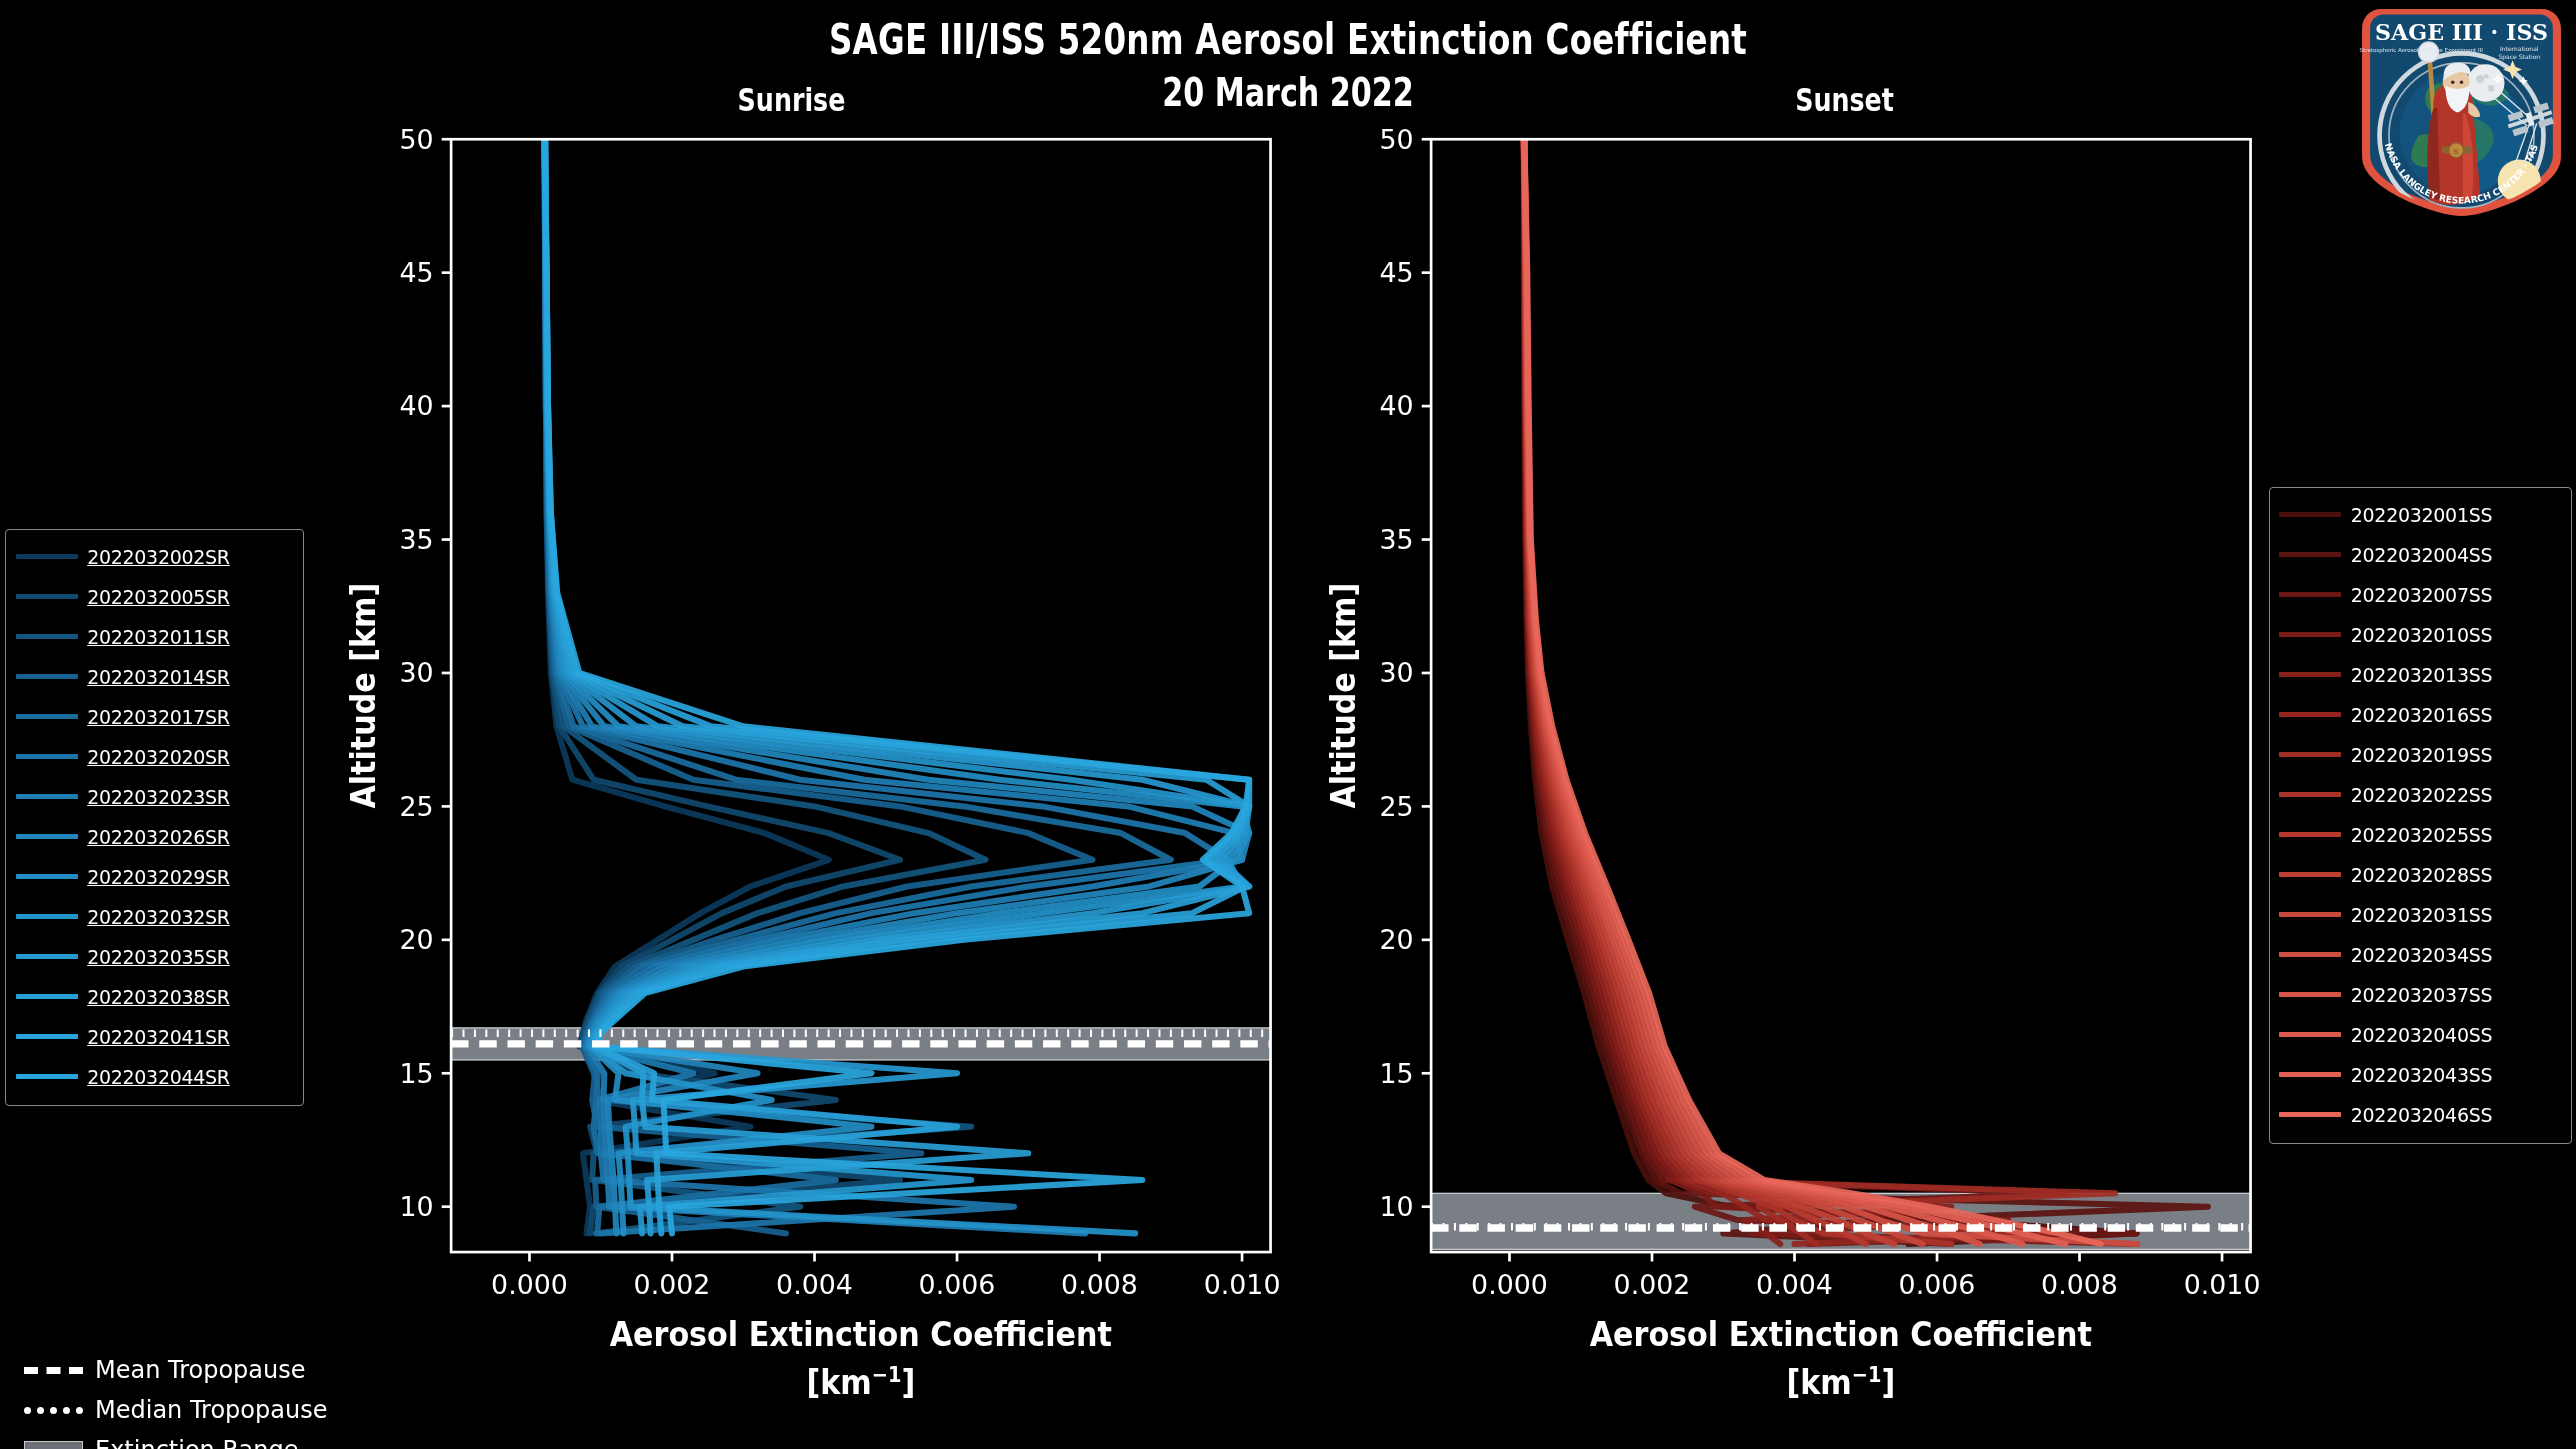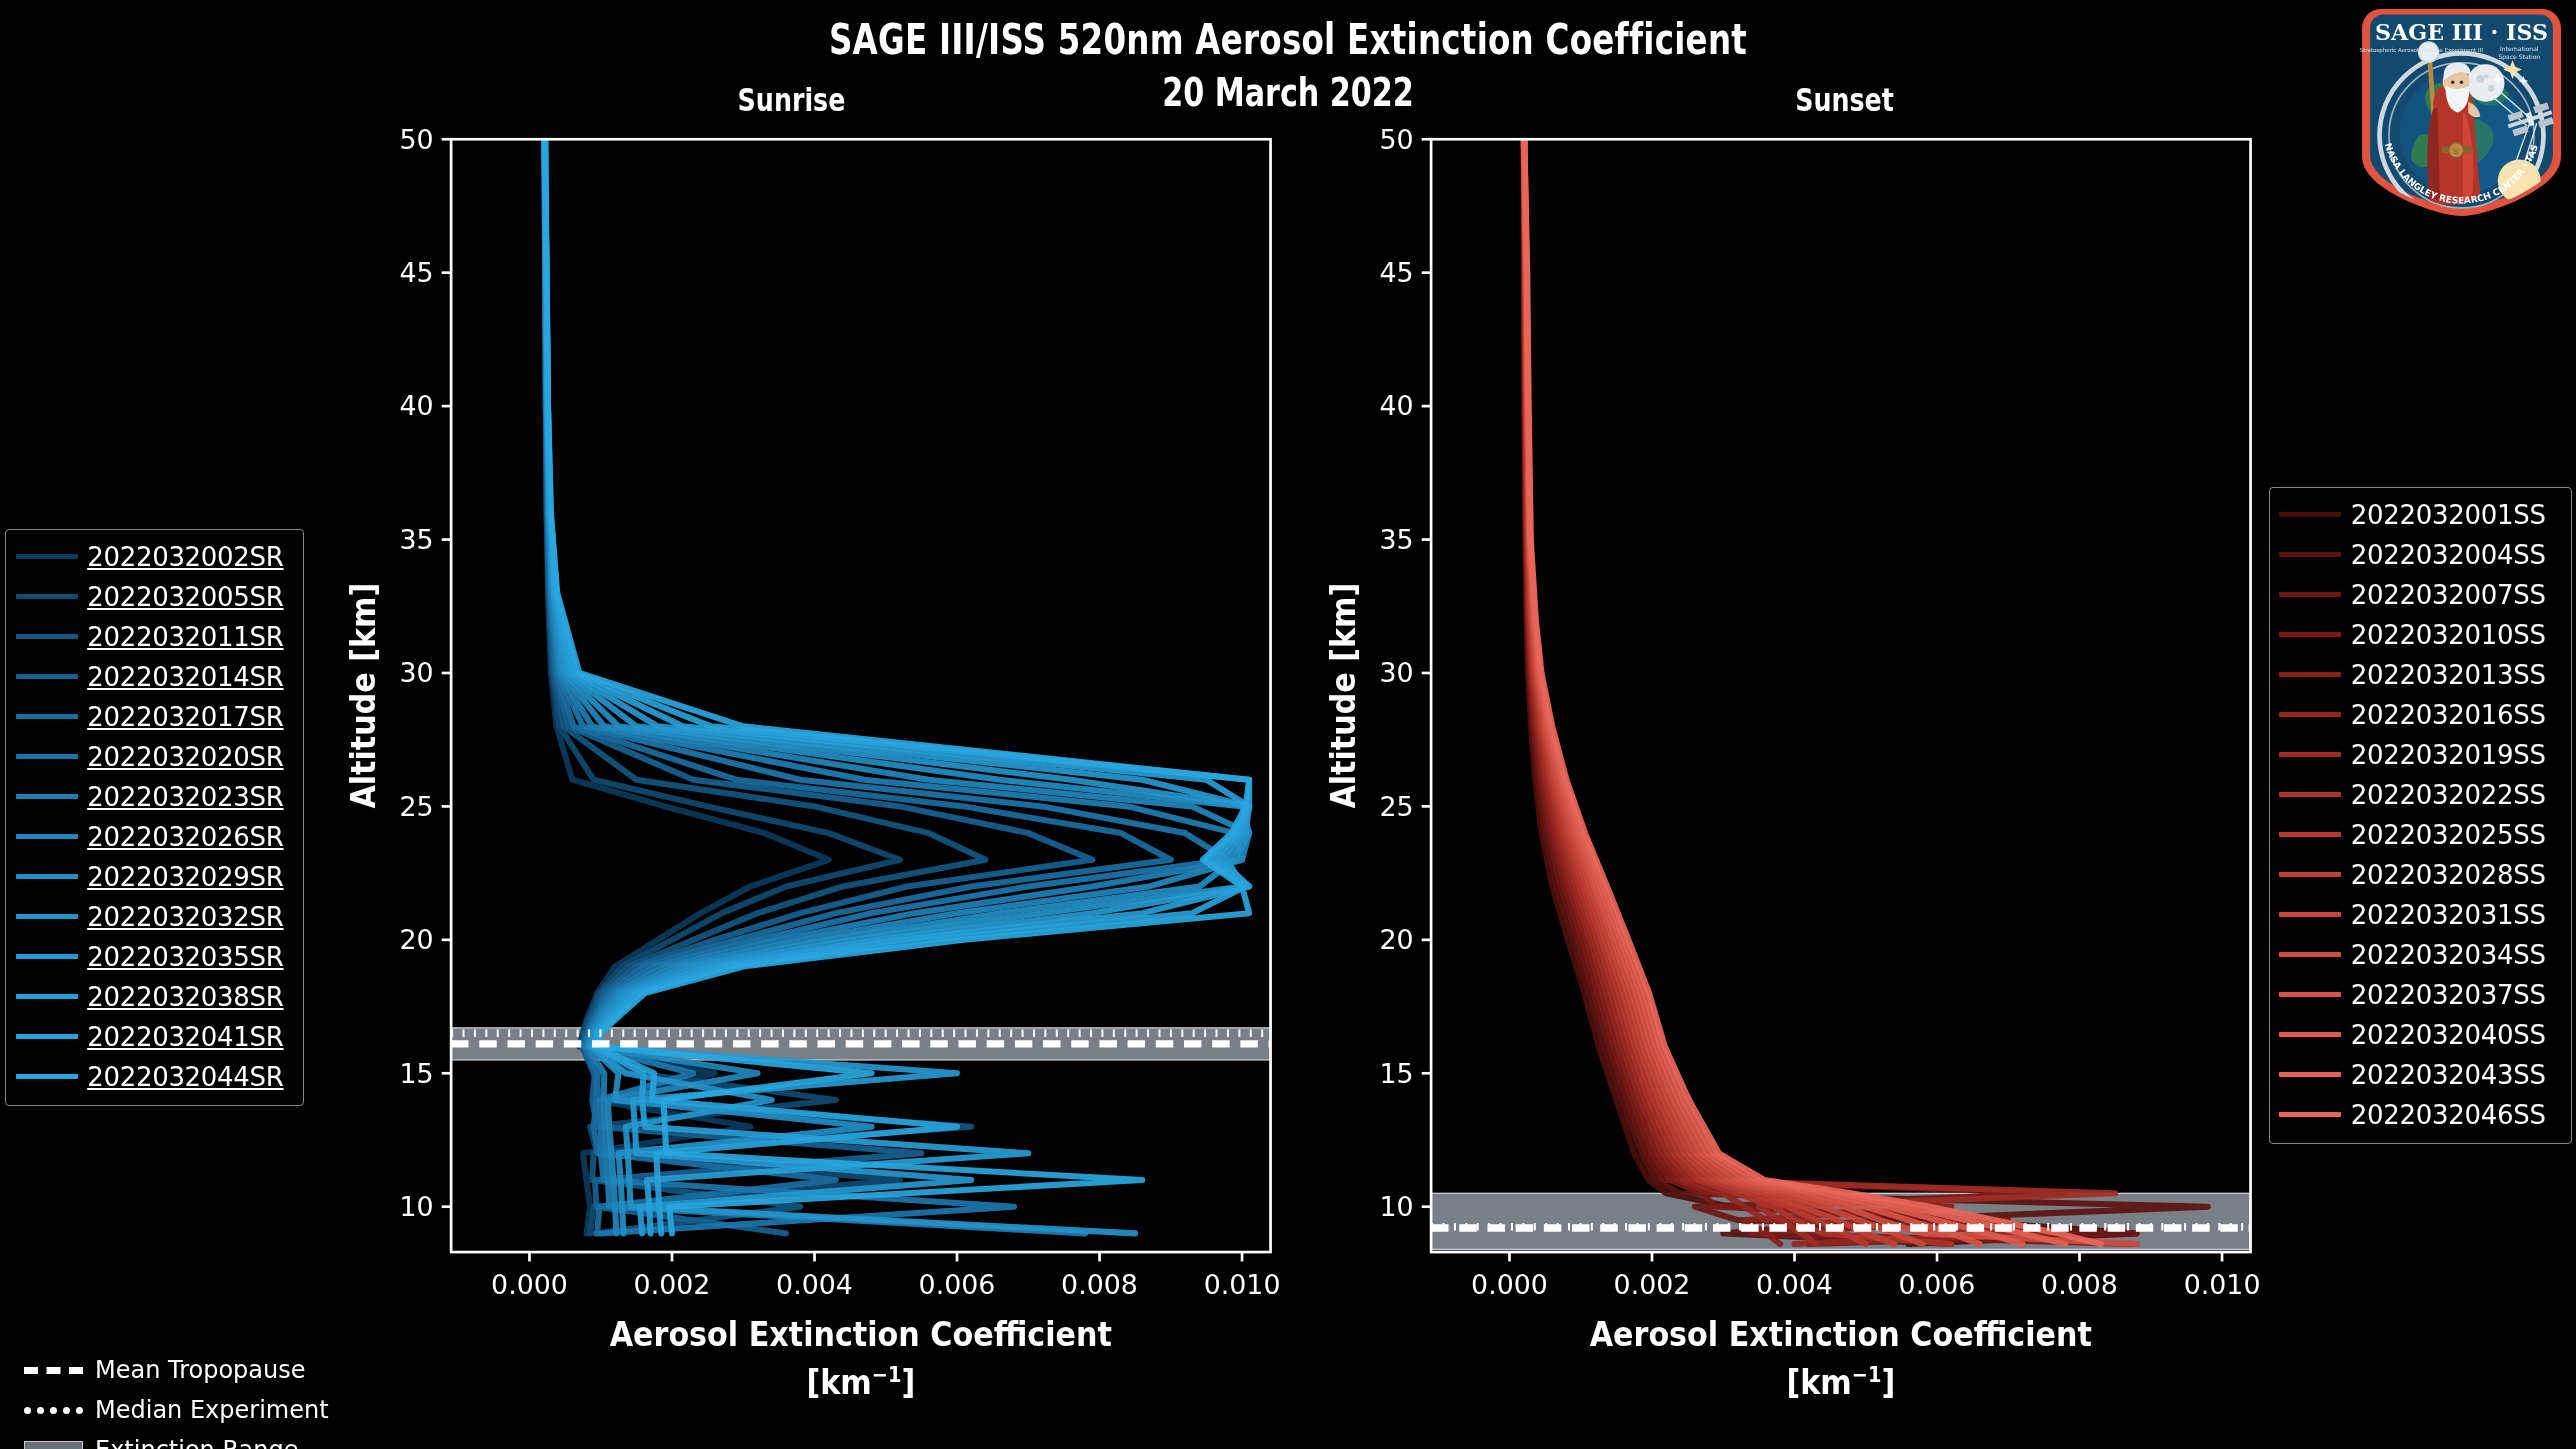--- a/index.html
+++ b/index.html
@@ -99,21 +99,21 @@
   #legend-sunset .series-row { height: 40px; }
   .series-swatch {
     width: 62px;
     height: 5.4px;
     border-radius: 0.7px;
     flex: 0 0 auto;
     margin-right: 9.4px;
   }
   .series-label {
     font-family: "DejaVu Sans", sans-serif;
-    font-size: 26px;
+    font-size: 19px;
     color: #ffffff;
     white-space: nowrap;
     letter-spacing: -0.3px;
   }
   #legend-sunset .series-row { justify-content: flex-start; }
 
   
   #tropo-legend {
     position: absolute;
     left: 24px;
@@ -447,21 +447,21 @@
     <div class="tropo-row">
       <div class="tropo-key">
           <div class="key-dashed"></div>
         </div>
       <div class="tropo-label">Mean Tropopause</div>
     </div>
     <div class="tropo-row">
       <div class="tropo-key">
           <div class="key-dotted"></div>
         </div>
-      <div class="tropo-label">Median Experiment</div>
+      <div class="tropo-label">Median Tropopause</div>
     </div>
     <div class="tropo-row">
       <div class="tropo-key">
           <div class="key-band"></div>
         </div>
       <div class="tropo-label">Extinction Range</div>
     </div>
   </div>
 
 

